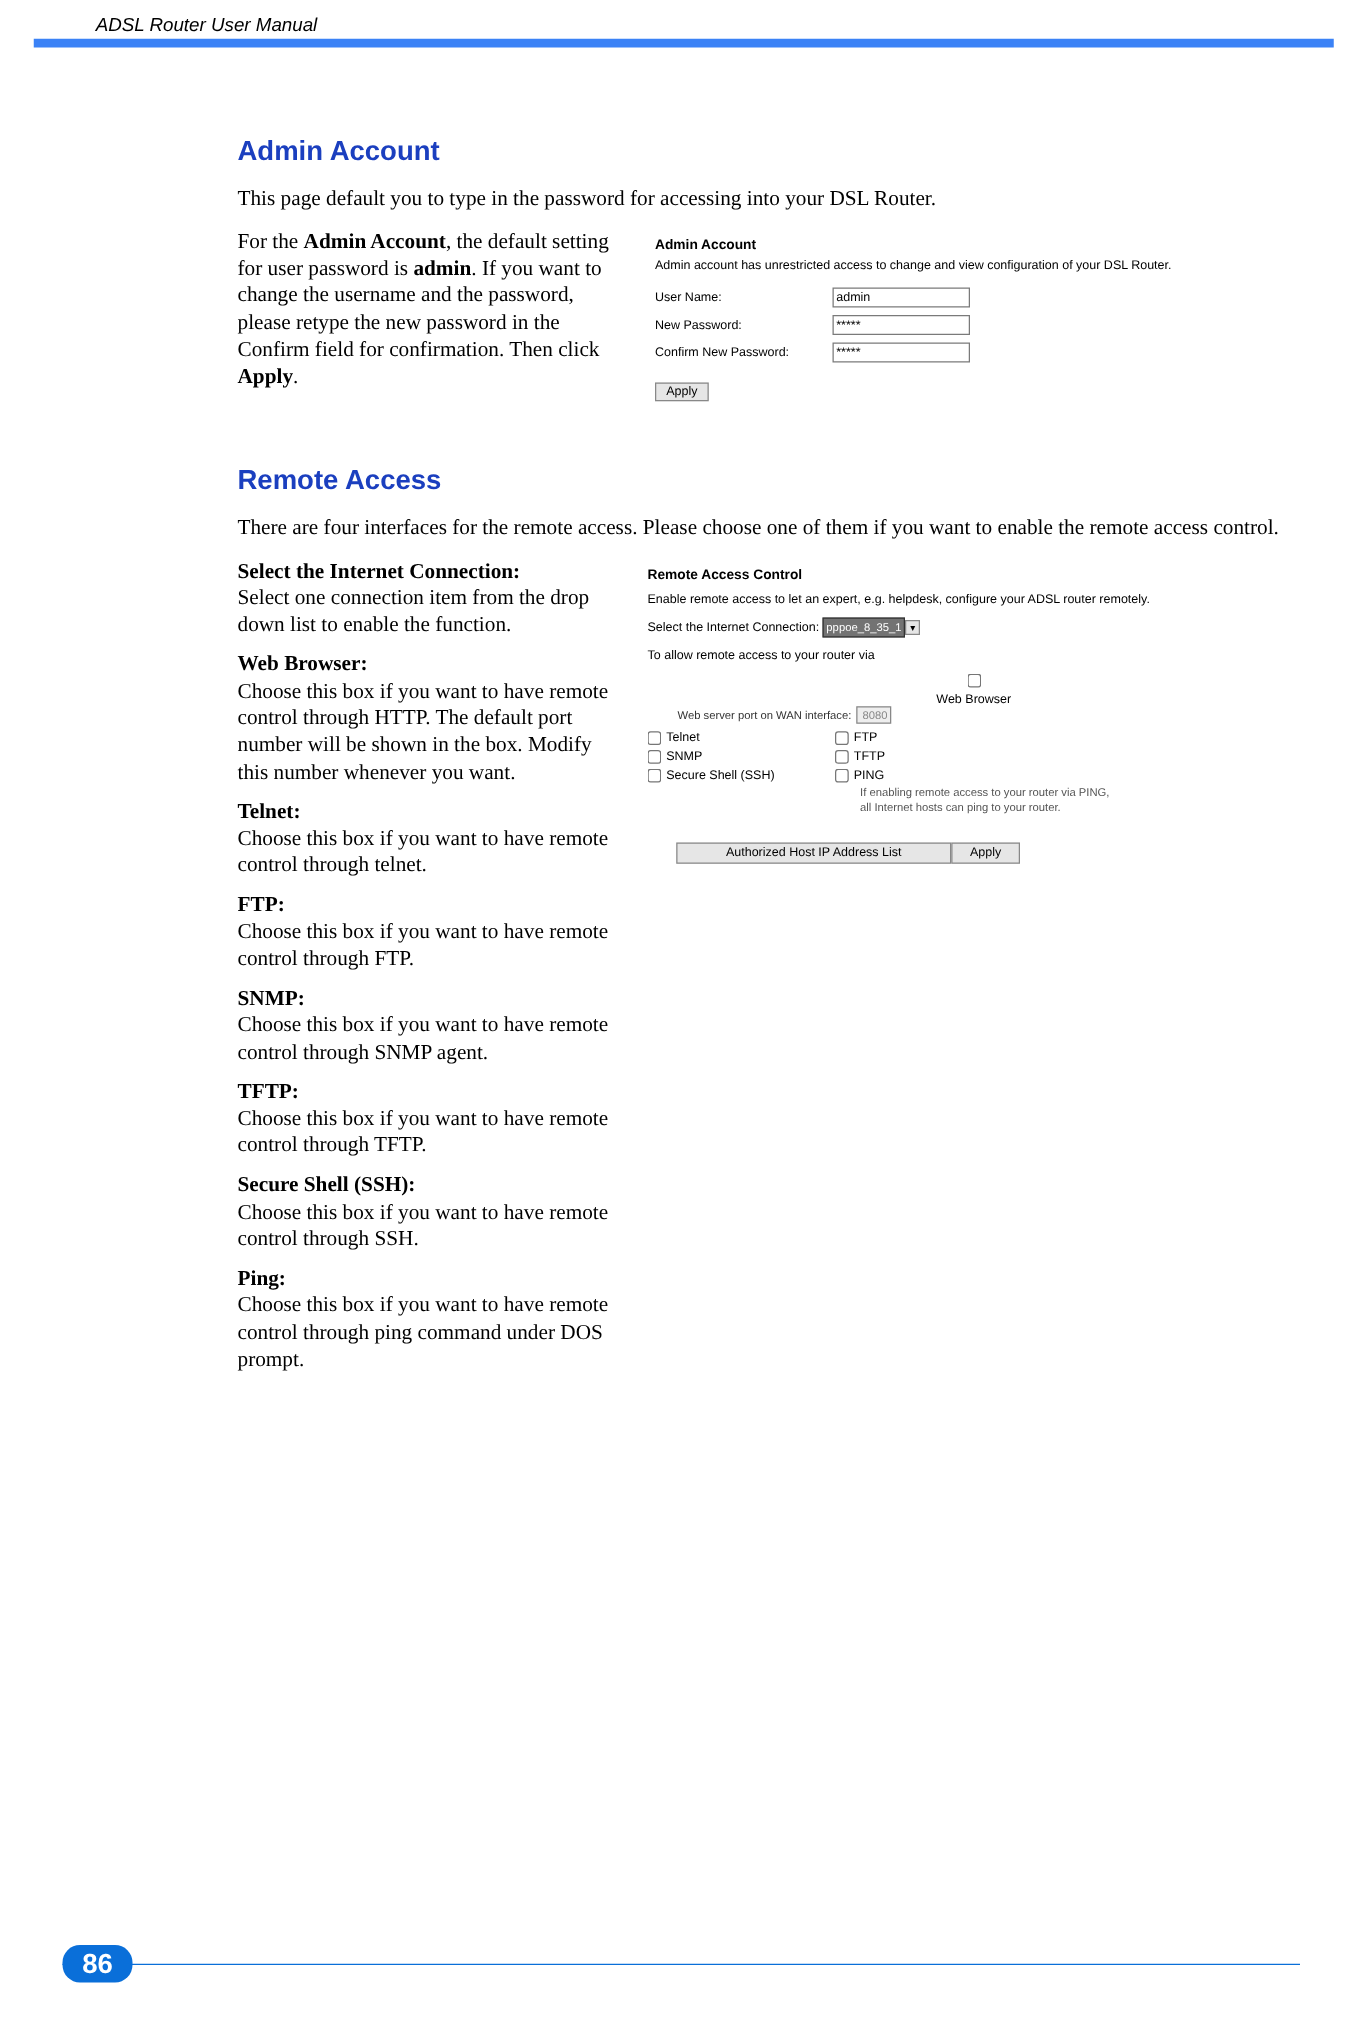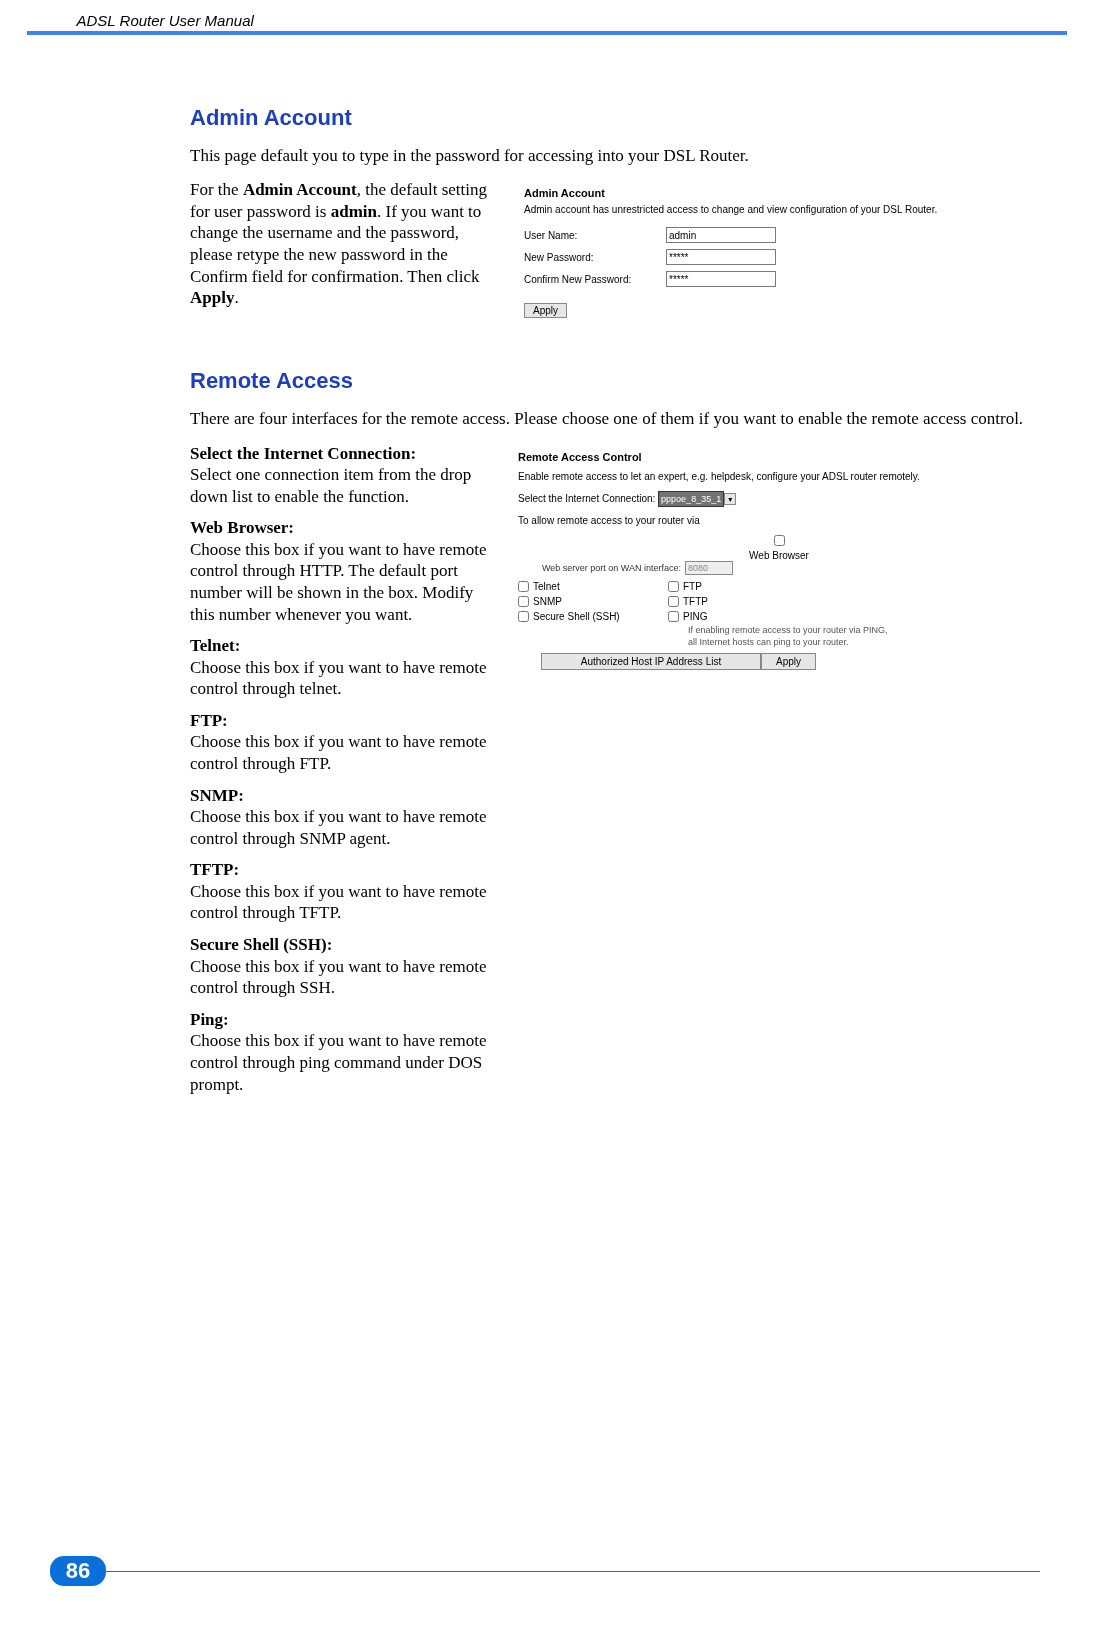--- a/index.html
+++ b/index.html
@@ -15,21 +15,21 @@
     width: 1093px;
     height: 1634px;
     position: relative;
     padding: 0;
   }
   .header {
     font-style: italic;
     font-family: Verdana, Arial, sans-serif;
     font-size: 15px;
     padding: 12px 0 2px 50px;
-    border-bottom: 4px solid #3b82f6;
+    border-bottom: 7px solid #3b82f6;
     width: 1040px;
     margin: 0 auto;
   }
   .content {
     margin: 70px 0 0 190px;
     width: 850px;
   }
   .section-heading {
     font-family: Verdana, Arial, sans-serif;
     font-size: 22px;
@@ -140,37 +140,38 @@
   .chk-item input { width:11px; height:11px; margin:0;}
   .sub-indent {
     margin-left:24px;
     font-size:9px;
     color:#333;
     display:flex;
     align-items:center;
     gap:4px;
   }
   .sub-indent input[type=text]{
-    width:48px; height:14px;
+    width:28px; height:14px;
     font-size:9px;
     border:1px solid #888;
     background:#eee;
     color:#888;
+    text-align:right;
   }
   .ping-note {
     font-size:9px;
     color:#555;
     margin-left:170px;
     line-height:1.4;
     margin-top:2px;
   }
   .bottom-bar {
     display:flex;
     align-items:center;
-    margin-top:4px;
+    margin-top:21px;
     font-size:10px;
     padding-left:23px;
   }
   .bottom-bar .bar-btn {
     border:1px solid #888;
     background:#e6e6e6;
     padding:2px 14px;
     font-size:10px;
   }
   .bottom-bar .bar-btn.long {

